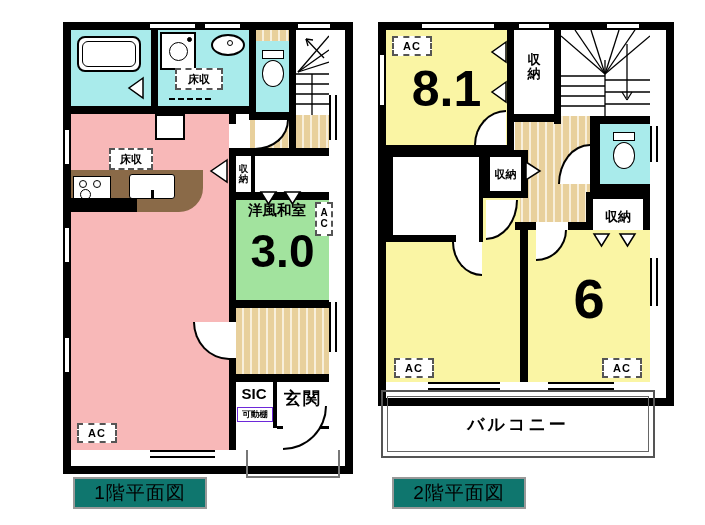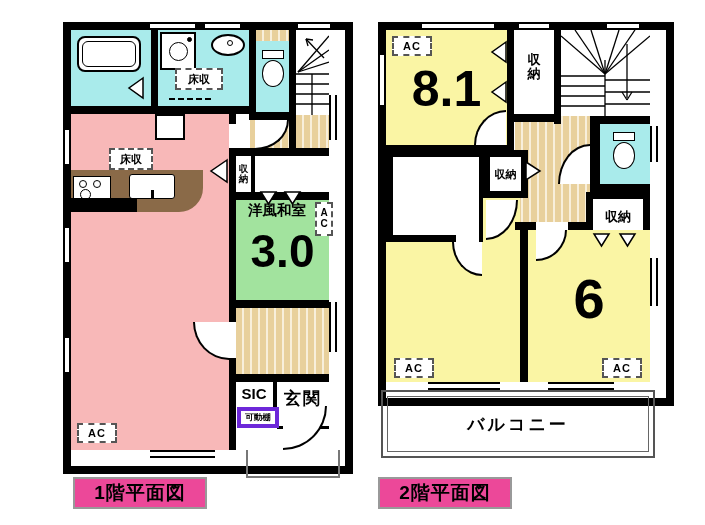--- a/index.html
+++ b/index.html
@@ -23,21 +23,21 @@
   .arc.br{border-bottom:2px solid #000;border-right:2px solid #000;border-bottom-right-radius:100%}
   .arc.tl{border-top:2px solid #000;border-left:2px solid #000;border-top-left-radius:100%}
   svg.tri{position:absolute;overflow:visible}
   .tri polygon{fill:#fff;stroke:#000;stroke-width:1.5}
   svg.stairs{position:absolute}
   .stairs line{stroke:#000;stroke-width:1.3}
   .icon{position:absolute;box-sizing:border-box}
   .outline{border:2px solid #000;background:#fff}
   .c{position:absolute;border:1.5px solid #000;border-radius:50%;background:#fff;box-sizing:border-box}
   .cap{position:absolute;display:flex;align-items:center;justify-content:center;
-       border:2px solid #999;background:#ec4899;font-weight:bold;font-size:19px;letter-spacing:1px}
+       border:2px solid #999;background:#0f766e;font-weight:normal;font-size:19px;letter-spacing:1px}
 </style>
 </head>
 <body>
 
 <div class="page">
 
   <div class="floor" style="left:63px;top:22px;width:274px;height:436px">
 
     <div class="abs cyan" style="left:0;top:0;width:80px;height:76px"></div>
     <div class="abs cyan" style="left:87px;top:0;width:91px;height:76px"></div>
@@ -138,21 +138,21 @@
     <div class="lbl dashlbl" style="left:38px;top:118px;width:40px;height:18px;font-size:11px">床収</div>
     <div class="lbl" style="left:165px;top:126px;width:15px;height:36px">
       <span class="vtext" style="width:11px;font-size:9.5px">収納</span>
     </div>
     <div class="lbl" style="left:167px;top:172px;width:78px;height:16px;font-size:14.5px">洋風和室</div>
     <div class="lbl dashlbl" style="left:244px;top:172px;width:14px;height:30px">
       <span class="vtext" style="width:9px;font-size:10px">AC</span>
     </div>
     <div class="lbl" style="left:165px;top:190px;width:93px;height:62px;font-size:46px">3.0</div>
     <div class="lbl" style="left:165px;top:353px;width:36px;height:20px;font-size:15px">SIC</div>
-    <div class="lbl" style="left:166px;top:377px;width:34px;height:13px;font-size:8.5px;border:4px solid #6d28d9;background:#fff">可動棚</div>
+    <div class="lbl" style="left:166px;top:377px;width:34px;height:13px;font-size:8.5px;border:1px solid #6d28d9;background:#fff">可動棚</div>
     <div class="lbl" style="left:206px;top:356px;width:52px;height:24px;font-size:17px;letter-spacing:2px">玄関</div>
     <div class="lbl dashlbl" style="left:6px;top:393px;width:36px;height:16px;font-size:11px;letter-spacing:1px">AC</div>
   </div>
 
   <div class="abs" style="left:246px;top:450px;width:90px;height:26px;border-left:2px solid #777;border-right:2px solid #777;border-bottom:2px solid #777"></div>
 
   <div class="floor" style="left:378px;top:22px;width:280px;height:368px">
 
     <div class="abs yellow" style="left:0;top:0;width:121px;height:115px"></div>
     <div class="abs" style="left:128px;top:0;width:40px;height:84px;background:#fff"></div>
@@ -247,15 +247,15 @@
     <div class="lbl dashlbl" style="left:8px;top:328px;width:36px;height:16px;font-size:11px;letter-spacing:1px">AC</div>
     <div class="lbl dashlbl" style="left:216px;top:328px;width:36px;height:16px;font-size:11px;letter-spacing:1px">AC</div>
   </div>
 
   <div class="abs" style="left:381px;top:390px;width:274px;height:68px;border:2px solid #555;box-sizing:border-box">
     <div class="abs" style="left:4px;top:4px;right:4px;bottom:4px;border:1px solid #666"></div>
     <div class="lbl" style="left:0;top:0;width:100%;height:100%;font-size:17px;letter-spacing:3px">バルコニー</div>
   </div>
 
   <div class="cap" style="left:73px;top:477px;width:130px;height:28px">1階平面図</div>
-  <div class="cap" style="left:378px;top:477px;width:130px;height:28px">2階平面図</div>
+  <div class="cap" style="left:392px;top:477px;width:130px;height:28px">2階平面図</div>
 
 </div>
 
 </body></html>

